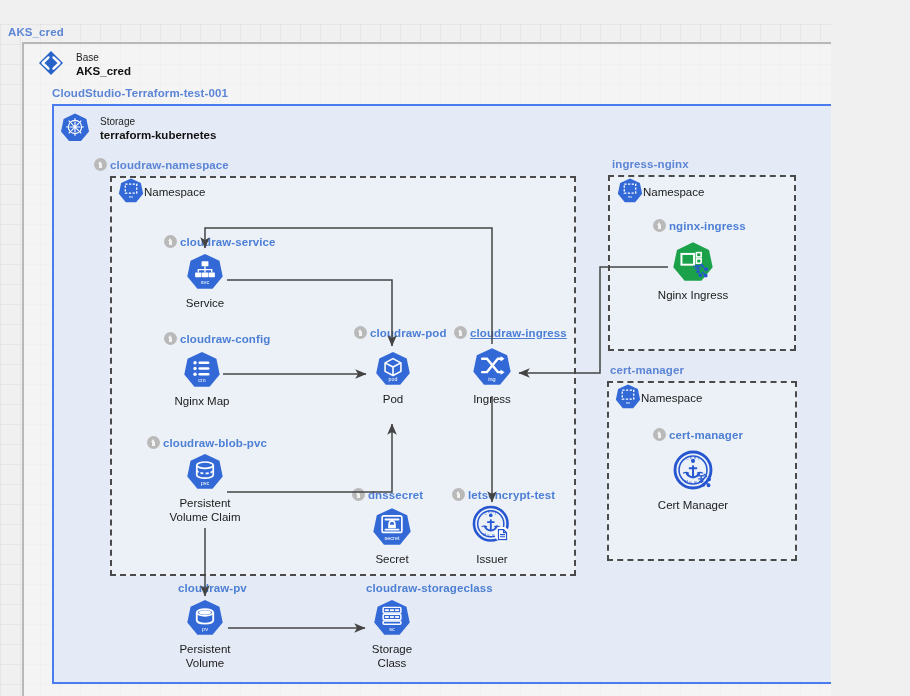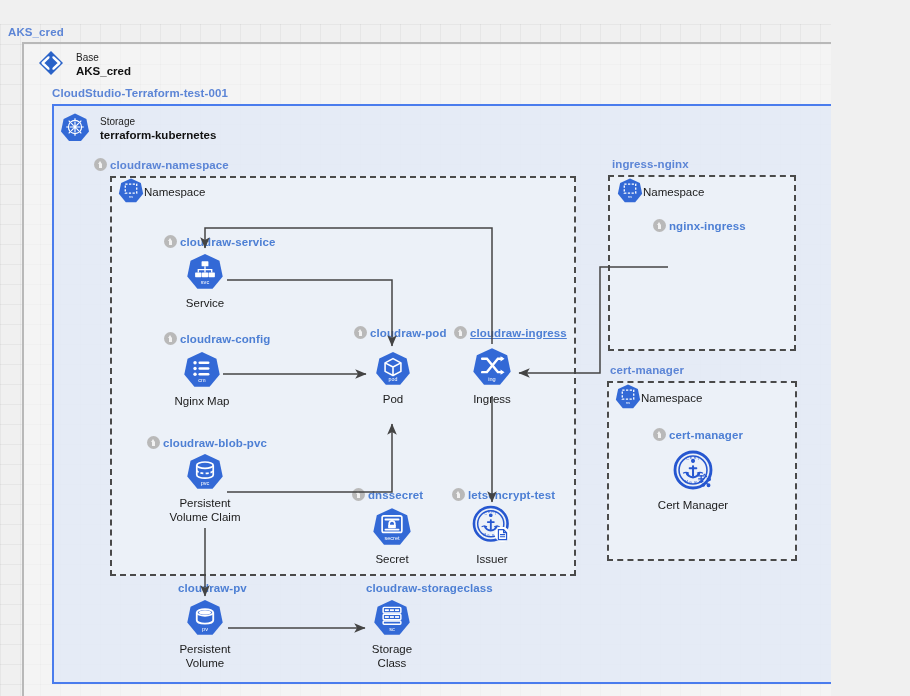--- a/index.html
+++ b/index.html
@@ -392,20 +392,41 @@
         <rect x="8.4" y="8.2" width="13.2" height="10.4" fill="none" stroke="#ffffff" stroke-width="1.5" stroke-dasharray="2.6 1.7"></rect>
         <text x="15" y="24.6" font-size="4.6" fill="#ffffff" text-anchor="middle" font-family="Liberation Sans, sans-serif">ns</text>
       </svg>
     </span>
     <span class="cap">Namespace</span>
   </div>
 
   <div class="grp-label mid" style="left:653px; top:195px;">
     <span class="badge"></span><span>nginx-ingress</span>
   </div>
+  <div class="node" style="left:648px; top:216px;">
+    <span class="ico">
+      <svg width="42" height="42" viewBox="0 0 32 32">
+        <path d="M16 1.8 L28.2 7.6 L31 20.8 L22.4 31 L9.6 31 L1 20.8 L3.8 7.6 Z" fill="#1aa14a"></path>
+        <rect x="7.2" y="10.6" width="9.6" height="8.2" fill="none" stroke="#ffffff" stroke-width="1.5"></rect>
+        <g fill="none" stroke="#ffffff" stroke-width="1.2">
+          <rect x="18.6" y="9.6" width="3.6" height="3.3"></rect>
+          <rect x="18.6" y="14.4" width="3.6" height="3.3"></rect>
+        </g>
+        <g stroke="#2657d0" stroke-width="1.1" fill="none">
+          <path d="M17.4 19.8 h4.4 M17.4 22.0 h4.4 M18.2 24.2 h3.2"></path>
+          <path d="M19.8 19.1 v6.2 M21.9 18.1 l2.4 2.4 M24.4 21.6 l1.8 1.8 M22.8 24.2 l2.4 2.4"></path>
+          <circle cx="26.0" cy="22.3" r="1.0" fill="#2657d0"></circle>
+          <circle cx="25.6" cy="27.0" r="1.0" fill="#2657d0"></circle>
+          <circle cx="21.6" cy="26.8" r="0.9" fill="#2657d0"></circle>
+        </g>
+        <text x="20.0" y="21.6" font-size="3.0" fill="#2657d0" text-anchor="middle" font-family="Liberation Sans, sans-serif">HELM</text>
+      </svg>
+    </span>
+    <div class="cap">Nginx Ingress</div>
+  </div>
 
   <div class="grp-label" style="left:610px; top:340px;">
     <span>cert-manager</span>
   </div>
   <div class="frame-dashed" style="left:607px; top:357px; width:190px; height:180px;"></div>
 
   <div class="ns-row" style="left:615px; top:359px;">
     <span class="ico">
       <svg width="26" height="26" viewBox="0 0 30 30">
         <path d="M15 1.6 L26.4 7 L29 19.4 L21 29 L9 29 L1 19.4 L3.6 7 Z" fill="#3369d6"></path>

